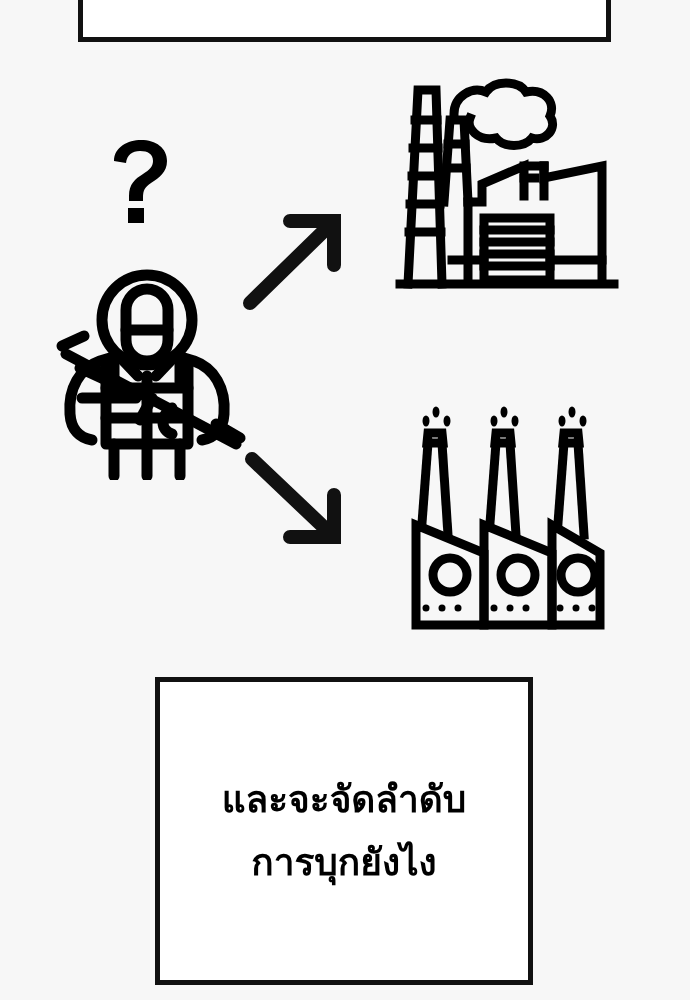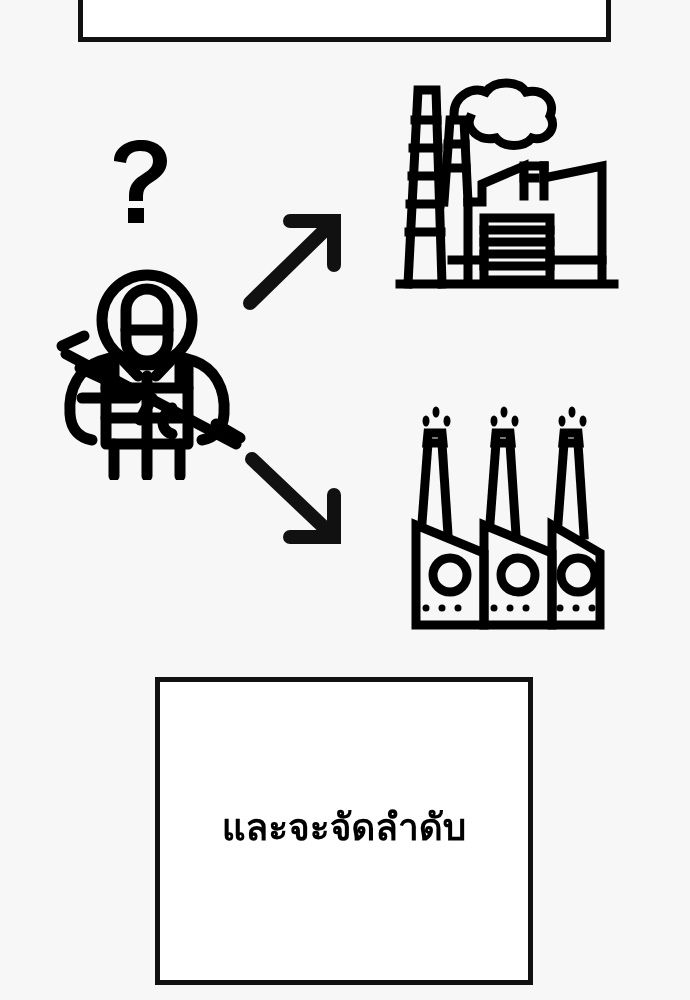--- a/index.html
+++ b/index.html
@@ -242,15 +242,16 @@
         <circle cx="196" cy="213" r="3.5" fill="#000" stroke="none"></circle>
         <ellipse cx="166" cy="26" rx="3.5" ry="5.5" fill="#000" stroke="none"></ellipse>
         <ellipse cx="176" cy="17" rx="3.5" ry="5.5" fill="#000" stroke="none"></ellipse>
         <ellipse cx="187" cy="26" rx="3.5" ry="5.5" fill="#000" stroke="none"></ellipse>
       </g>
     </svg>
   </div>
 
   <div class="caption-box-bottom">
     <div class="caption-line l1">และจะจัดลำดับ</div>
+    <div class="caption-line l2">การบุกยังไง</div>
   </div>
 
 </div>
 
 </body></html>

